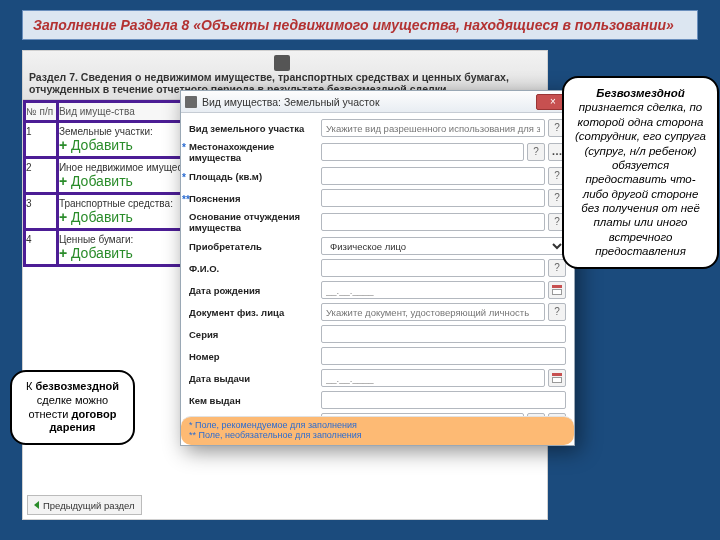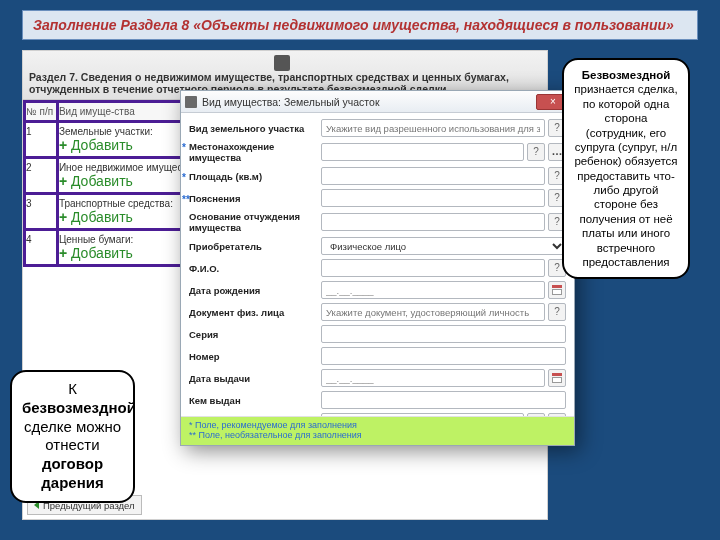--- a/index.html
+++ b/index.html
@@ -160,41 +160,43 @@
     content:"";position:absolute;left:3px;right:3px;top:3px;height:3px;background:#c75050;
   }
   .ctrl .cal::after{
     content:"";position:absolute;left:3px;right:3px;top:7px;bottom:3px;background:#fff;border:1px solid #999;
   }
   .dialog-footer {
     padding:3px 8px 5px 8px;
     font-size:9px;
     color:#2a6bd1;
     border-top:1px solid #e2e2e2;
-    background:#bef264;
+    background:#fdba74;
+    border-radius:10px;
   }
   .callout {
     position:absolute;
     background:#fff;
     border:2.5px solid #000;
     border-radius:16px;
     padding:8px 10px;
-    font-size:15px;
+    font-size:11px;
     text-align:center;
     line-height:1.25;
     color:#000;
   }
   .callout-left {
     left:-12px; top:320px;
     width:125px;
   }
   .callout-right {
-    left:540px; top:8px;
-    width:128px;
+    left:540px; top:26px;
+    width:157px;
     font-size:11.5px;
+    font-style:italic;
   }
   .prev-btn {
     position:absolute;
     left:4px; bottom:4px;
     height:20px;
     padding:0 6px;
     background:#f3f3f3;border:1px solid #bbb;border-radius:0;
     font-size:9.5px;color:#333;
     display:flex;align-items:center;gap:4px;
   }

